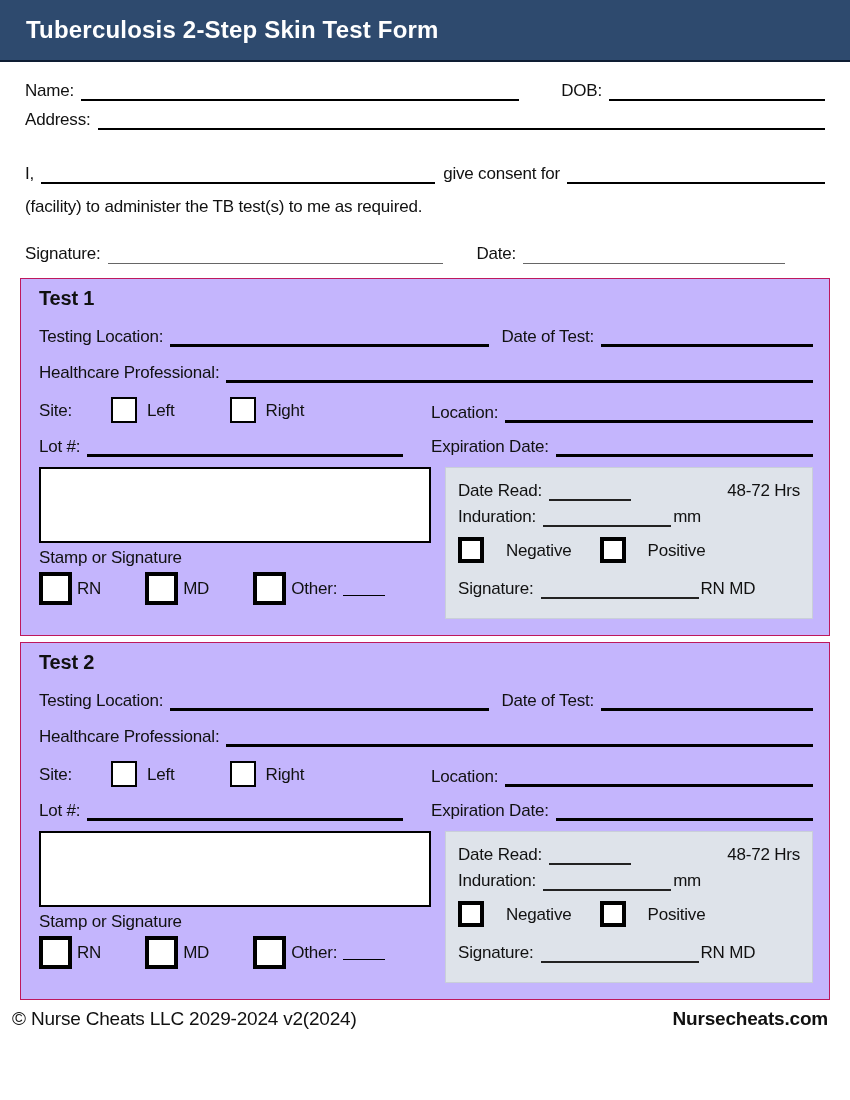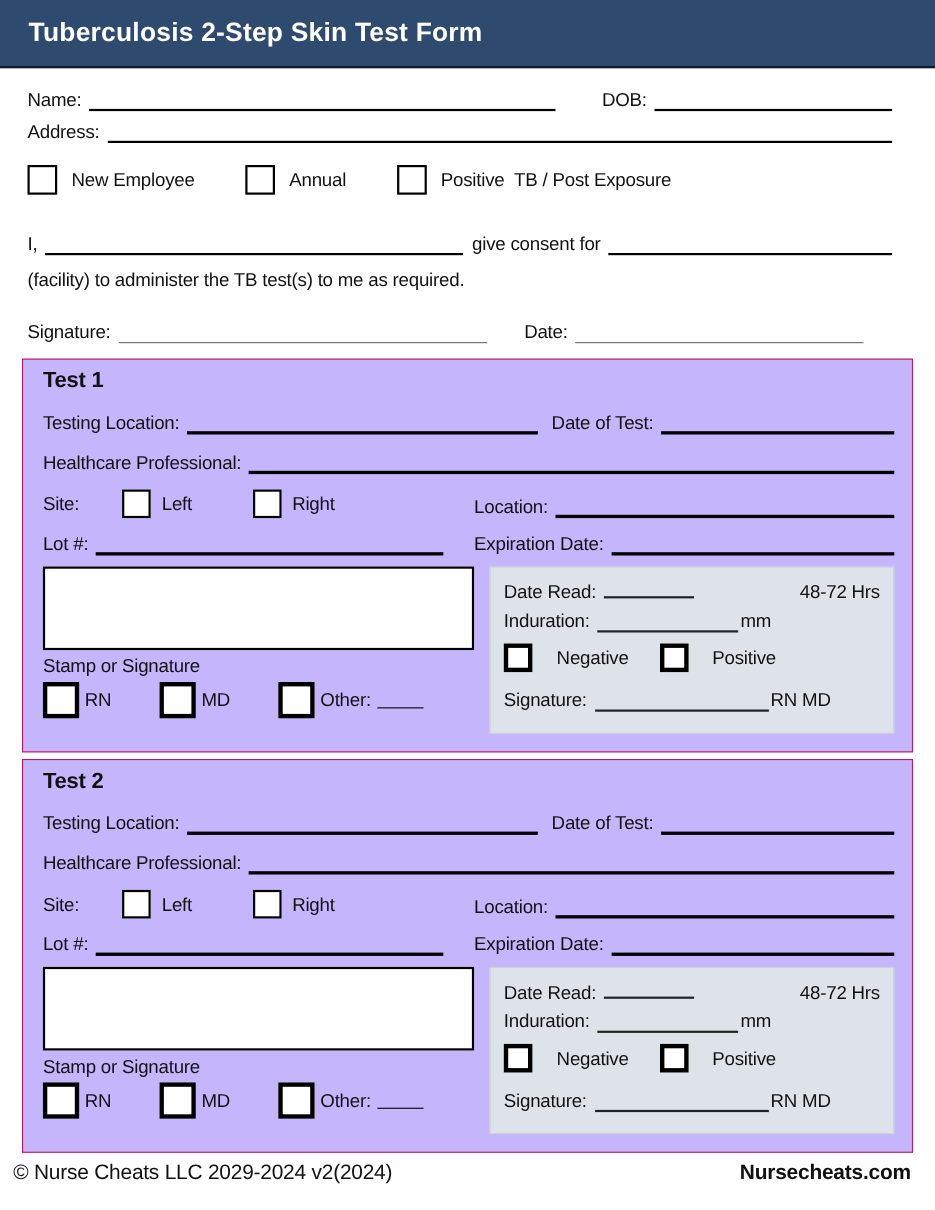--- a/index.html
+++ b/index.html
@@ -24,21 +24,21 @@
   .line.bold3 { border-bottom-width:3px; }
   .line.thin { border-bottom:1.5px solid #666; }
   .line.pnl { border-bottom:2px solid #222; }
 
   .cb { width:27px; height:27px; border:2px solid #000; background:#fff; flex:none; }
   .cb.mid { width:26px; height:26px; }
   .cb.thick { width:33px; height:33px; border:4px solid #000; }
   .cb.pthick { width:26px; height:26px; border:4px solid #000; }
 
   
-  .top { padding:13px 39px 0 25px; }
+  .top { padding:13px 25px 0 25px; }
   .r-name { height:26px; margin-bottom:3px; }
   .r-addr { height:26px; }
   .r-checks { margin-top:18px; height:30px; display:flex; align-items:center; }
   .r-checks .item { display:flex; align-items:center; }
   .r-checks .item + .item { margin-left:46px; }
   .r-checks .item .lbl { padding-left:13px; padding-right:0; }
   .r-consent { margin-top:30px; height:24px; }
   .facility { margin-top:12px; height:22px; line-height:22px; }
   .r-sig { margin-top:22px; height:24px; margin-bottom:14px; }
 
@@ -61,21 +61,21 @@
   .stamp { width:100%; height:76px; border:2px solid #000; background:#fff; }
   .stampcap { margin-top:4px; height:22px; line-height:22px; }
   .roles { margin-top:3px; display:flex; align-items:center; }
   .roles .rl { padding-left:5px; padding-right:0; line-height:19px; }
   .roles .gap { width:44px; flex:none; }
   .roles .oline { width:42px; margin-left:6px; border-bottom:1.5px solid #000; height:14px; }
 
   .panel { flex:1; background:#dee3ea; border:1px solid #c9cfd9; padding:9px 12px 8px 12px; }
   .p-row { display:flex; align-items:flex-end; }
   .p-r1 { height:24px; justify-content:space-between; }
-  .p-r1 .lft { display:flex; }
+  .p-r1 .lft { display:flex; align-items:flex-end; }
   .p-r2 { height:26px; }
   .p-r3 { margin-top:7px; height:32px; align-items:center; }
   .p-r3 .lbl { padding-left:22px; padding-right:0; }
   .p-r3 .gap { width:28px; flex:none; }
   .p-r4 { margin-top:8px; height:25px; }
   .hours { line-height:21px; }
 
   
   .ftr { display:flex; justify-content:space-between; align-items:center;
          margin:8px 22px 0 12px; font-size:19px; }
@@ -95,34 +95,20 @@
     <span class="line grow"></span>
     <span class="lbl" style="margin-left:42px;">DOB:</span>
     <span class="line" style="width:216px;"></span>
   </div>
 
   <div class="row r-addr">
     <span class="lbl">Address:</span>
     <span class="line grow"></span>
   </div>
 
-  <div class="r-checks">
-    <div class="item">
-      <span class="cb"></span>
-      <span class="lbl">New Employee</span>
-    </div>
-    <div class="item">
-      <span class="cb"></span>
-      <span class="lbl">Annual</span>
-    </div>
-    <div class="item">
-      <span class="cb"></span>
-      <span class="lbl">Positive  TB / Post Exposure</span>
-    </div>
-  </div>
 
   <div class="row r-consent">
     <span class="lbl">I,</span>
     <span class="line grow"></span>
     <span class="lbl" style="padding-left:8px;">give consent for</span>
     <span class="line" style="width:258px;"></span>
   </div>
 
   <div class="facility">(facility) to administer the TB test(s) to me as required.</div>
 

